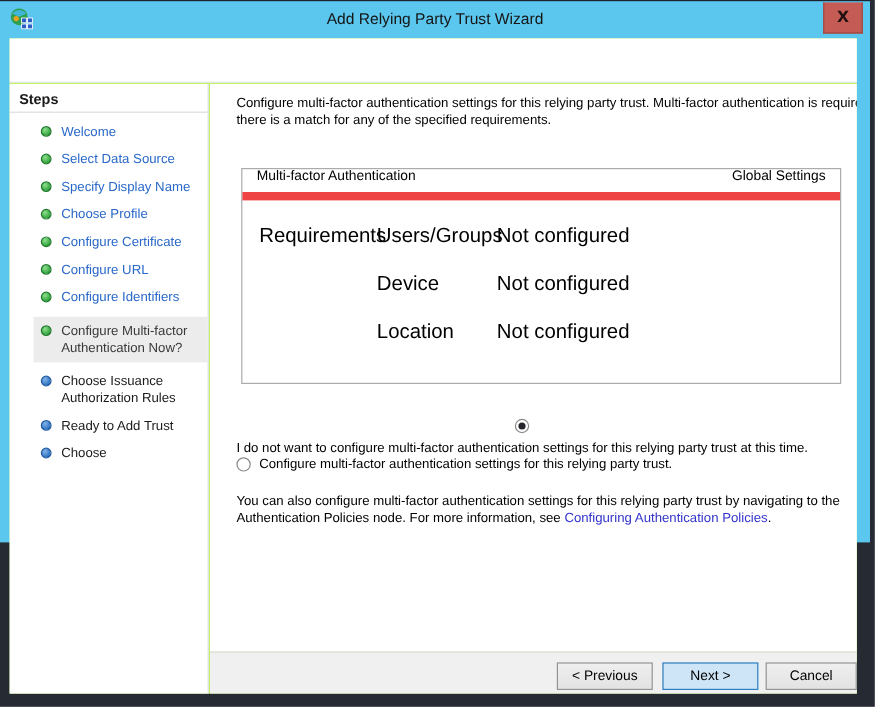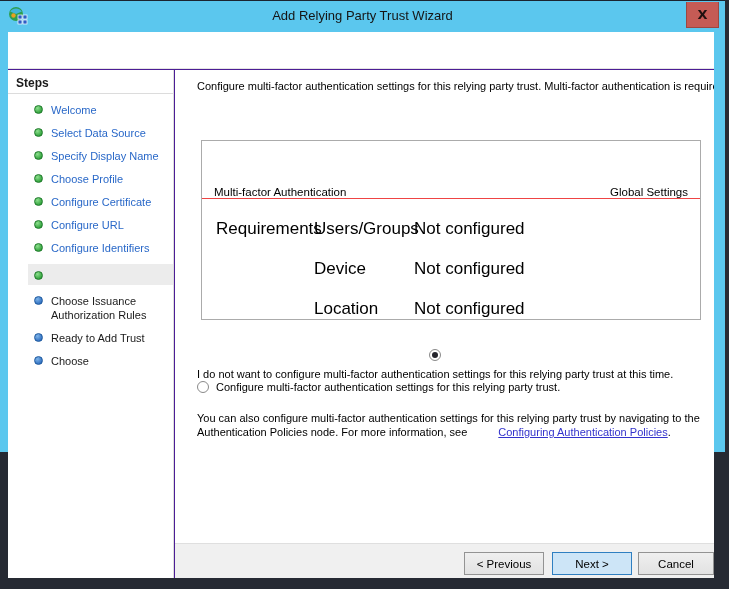--- a/index.html
+++ b/index.html
@@ -15,21 +15,21 @@
   .titlebar { position:absolute; left:0; top:1px; width:100%; height:30px; }
   .app-icon { position:absolute; left:8px; top:4px; width:20px; height:20px; }
   .win-title { position:absolute; left:0; right:0; top:6px; text-align:center;
                font-size:13px; color:#151515; }
   .close-btn { position:absolute; right:6px; top:0; width:33px; height:26px;
                background:var(--close_bg,#c55b55); border:1px solid var(--close_border,#9c4741);
                border-top:none; color:#20100f; font-weight:bold; font-size:13px;
                font-family:"DejaVu Sans",sans-serif; cursor:pointer; line-height:24px; text-align:center; }
 
   
-  .inner { position:absolute; left:8px; top:31px; width:706px; height:546px; background:#4c1d95; }
+  .inner { position:absolute; left:8px; top:31px; width:706px; height:546px; background:#bef264; }
   .header-band { position:absolute; left:0; top:0; width:100%; height:37px;
                  background:#fff; border-bottom:1px solid #e4e4e4; }
 
   
   .sidebar { position:absolute; left:0; top:38px; bottom:0; width:166px;
              background:#fff; border-right:1px solid #dcdcdc; }
   .steps-heading { height:24px; padding:6px 0 0 8px; font-size:12px; font-weight:bold;
                    color:#1a1a1a; border-bottom:1px solid #dcdcdc; }
   .steps-list { list-style:none; margin-top:9px;padding-left:20px; }
   .steps-list li { display:flex; gap:8px; padding:0 4px 0 6px; margin-bottom:9px;
@@ -43,38 +43,38 @@
   .bullet.blue  { background:radial-gradient(circle at 35% 30%, #7fb4e8, var(--bullet_upcoming,#2f6fc0) 75%);
                   border:1px solid #1f5a9e; }
 
   
   .content { position:absolute; left:167px; right:0; top:38px; bottom:35px; background:#fff; overflow:hidden; }
   .intro { position:absolute; left:22px; top:9px; width:520px; font-size:11px; line-height:14px; color:#000; }
   .intro div { white-space:nowrap; }
 
   .panel { position:absolute; left:26px; top:70px; width:500px; height:180px;
            border:1px solid #ababab; background:#fff; }
-  .panel-header { height:26px; border-bottom:1px solid #ef4444; display:flex;
-                  justify-content:space-between; align-items:flex-end; padding:0 12px; font-size:11.5px; color:#000;margin-top:32px; }
+  .panel-header { height:26px; border-bottom:7px solid #ef4444; display:flex;
+                  justify-content:space-between; align-items:flex-start; padding:0 12px; font-size:11.5px; color:#000; }
   .panel-row { display:grid; grid-template-columns:98px 100px auto; padding-left:14px;
                margin-top:20px; font-size:17px; color:#000; }
   .panel-row:first-of-type { margin-top:8px; }
 
   .radio-row { position:absolute; left:22px; display:flex; align-items:center; gap:7px; white-space:nowrap; }
   .radio-row.r1 { top:279px;flex-direction:column; }
   .radio-row.r2 { top:311px; }
   .radio { width:12px; height:12px; border-radius:50%; border:1px solid #8a8a8a; background:#fff;
            position:relative; flex:0 0 12px; cursor:pointer; }
   .radio.selected::after { content:""; position:absolute; left:2px; top:2px; width:6px; height:6px;
                            border-radius:50%; background:#24242c; }
   .radio-label { font-size:11px; color:#000; cursor:default; }
 
   .footnote { position:absolute; left:22px; top:341px; width:522px; font-size:11px; line-height:14px; color:#000; }
   .footnote div { white-space:nowrap; }
-  .footnote a { color:var(--link,#3333cc); text-decoration:underline; cursor:pointer;margin-left:28px; }
+  .footnote a { color:var(--link,#3333cc); cursor:pointer; }
 
   
   .footer { position:absolute; left:167px; right:0; bottom:0; height:35px;
             background:var(--footer_bg,#f0f0f0); border-top:1px solid #dfdfdf; }
   .btn { position:absolute; top:8px; height:23px; font-size:11.5px; color:#000;
          background:linear-gradient(#efefef,#e2e2e2); border:1px solid #939393; cursor:pointer;
          font-family:Liberation Sans, sans-serif; }
   .btn.prev   { left:289px; width:80px; }
   .btn.next   { left:377px; width:80px; background:var(--next_bg,#cde5f7); border:1px solid var(--next_border,#2f7fc1); }
   .btn.cancel { left:463px; width:76px; }
@@ -130,39 +130,41 @@
           <li class="done">
             <span class="bullet green"></span>
             <span class="lbl">Configure URL</span>
             </li>
           <li class="done">
             <span class="bullet green"></span>
             <span class="lbl">Configure Identifiers</span>
             </li>
           <li class="current">
             <span class="bullet green"></span>
+            <span class="lbl">Configure Multi-factor Authentication Now?</span>
             </li>
           <li class="upcoming">
             <span class="bullet blue"></span>
             <span class="lbl">Choose Issuance Authorization Rules</span>
             </li>
           <li class="upcoming">
             <span class="bullet blue"></span>
             <span class="lbl">Ready to Add Trust</span>
             </li>
           <li class="upcoming">
             <span class="bullet blue"></span>
             <span class="lbl">Choose</span>
             </li>
         </ul>
       </aside>
 
       <section class="content">
         <div class="intro">
           <div>Configure multi-factor authentication settings for this relying party trust. Multi-factor authentication is required if</div>
+          <div>there is a match for any of the specified requirements.</div>
         </div>
 
         <div class="panel">
           <div class="panel-header">
             <span>Multi-factor Authentication</span>
             <span>Global Settings</span>
           </div>
           <div class="panel-row">
             <span>Requirements</span>
             <span>Users/Groups</span>

